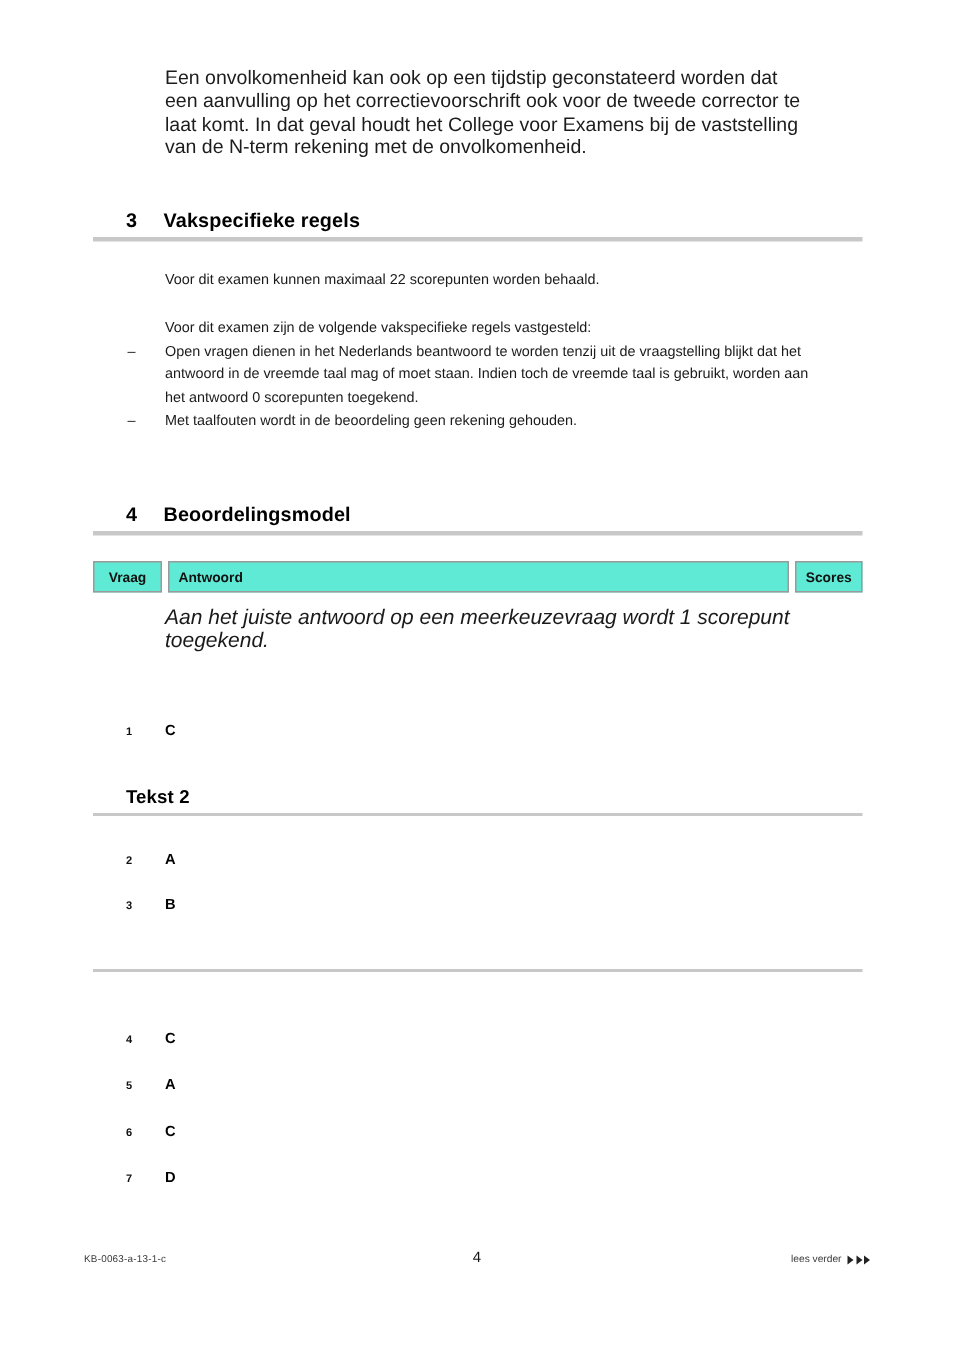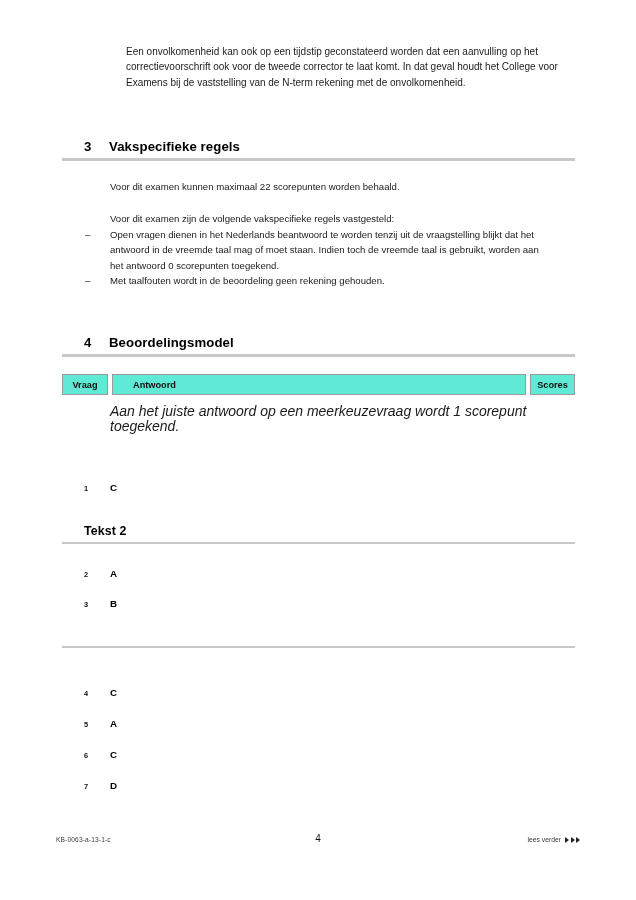--- a/index.html
+++ b/index.html
@@ -19,24 +19,24 @@
     position: absolute;
     inset: 0;
     width: 636px;
     height: 900px;
     overflow: hidden;
   }
 
   
   .intro {
     position: absolute;
-    left: 126px;
+    left: 110px;
     top: 44px;
     width: 432px;
-    font-size: 10px;
+    font-size: 13px;
     line-height: 15.4px;
     color: #1c1c1c;
   }
 
   
   .section {
     position: absolute;
     left: 62px;
     width: 513px;
   }
@@ -109,21 +109,21 @@
     box-sizing: border-box;
     color: #111;
   }
   .cell-vraag {
     width: 46px;
     justify-content: center;
   }
   .cell-antwoord {
     flex: 1;
     margin-left: 4px;
-    padding-left: 20px;
+    padding-left: 6px;
   }
   .cell-scores {
     width: 45px;
     margin-left: 4px;
     justify-content: center;
   }
 
   .note-italic {
     position: absolute;
     left: 110px;

